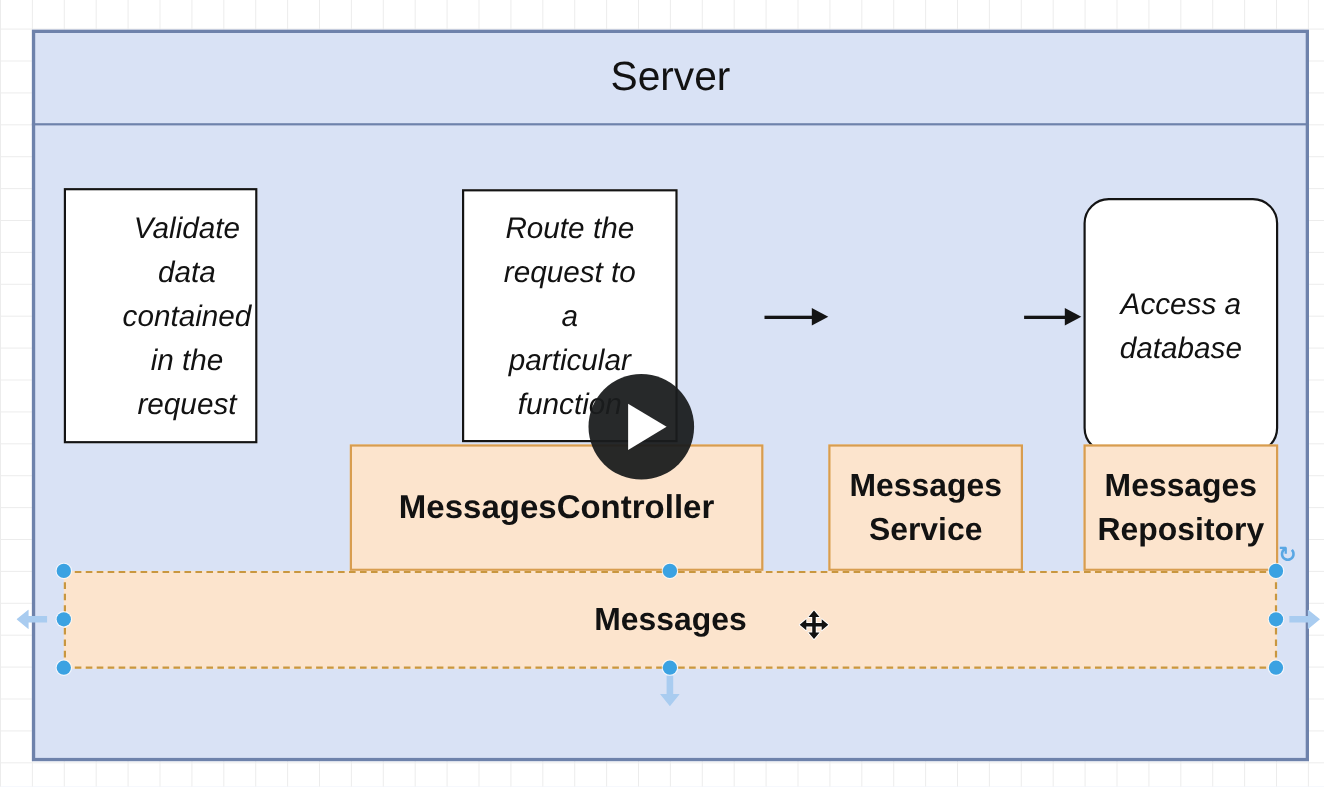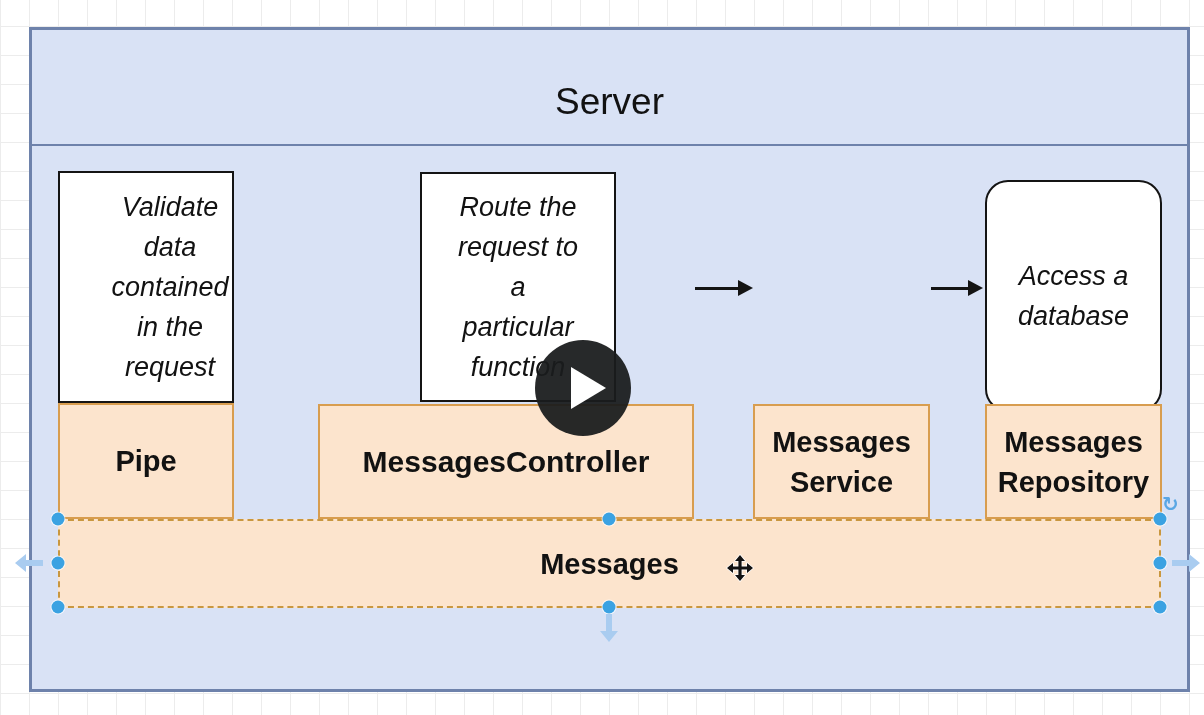--- a/index.html
+++ b/index.html
@@ -11,21 +11,21 @@
       linear-gradient(90deg, #ececec 1px, transparent 1px);
     background-size:29px 29px;
     background-position:0px -3px;
     font-family:"Liberation Sans","DejaVu Sans",sans-serif;
     color:#121212;
   }
   .abs{position:absolute;box-sizing:border-box;}
   
   .server{left:29px;top:27px;width:1161px;height:665px;background:#d9e2f5;border:3px solid #6e82ab;}
   .server-titlebar{left:29px;top:27px;width:1161px;height:87px;border-bottom:2px solid #6e82ab;
-    display:flex;align-items:center;justify-content:center;font-size:37px;margin-top:32px;}
+    display:flex;align-items:center;justify-content:center;font-size:37px;}
   
   .note{background:#ffffff;border:2px solid #141414;display:flex;align-items:center;justify-content:center;
     text-align:center;font-style:italic;font-size:27px;line-height:40px;white-space:pre-line;}
   .note-validate{left:58px;top:171px;width:176px;height:232px;padding-left:48px;}
   .note-route{left:420px;top:172px;width:196px;height:230px;}
   .note-run{left:753px;top:172px;width:177px;height:232px;}
   .note-access{left:985px;top:180px;width:177px;height:232px;border-radius:23px;}
   
   .comp{background:#fce4cd;border:2px solid #d89d4f;display:flex;align-items:center;justify-content:center;
     text-align:center;font-weight:bold;font-size:29px;line-height:40px;white-space:pre-line;}
@@ -75,23 +75,20 @@
   <div class="abs note note-access">
     <span>Access a
 database</span>
   </div>
 
   <div class="abs conn-line" style="left:695px;top:287px;width:45px;"></div>
   <div class="abs conn-head" style="left:738px;top:280px;"></div>
   <div class="abs conn-line" style="left:931px;top:287px;width:39px;"></div>
   <div class="abs conn-head" style="left:968px;top:280px;"></div>
 
-  <div class="abs comp comp-pipe">
-    <span>Pipe</span>
-  </div>
   <div class="abs comp comp-controller">
     <span>MessagesController</span>
   </div>
   <div class="abs comp comp-service">
     <span>Messages
 Service</span>
   </div>
   <div class="abs comp comp-repository">
     <span>Messages
 Repository</span>

